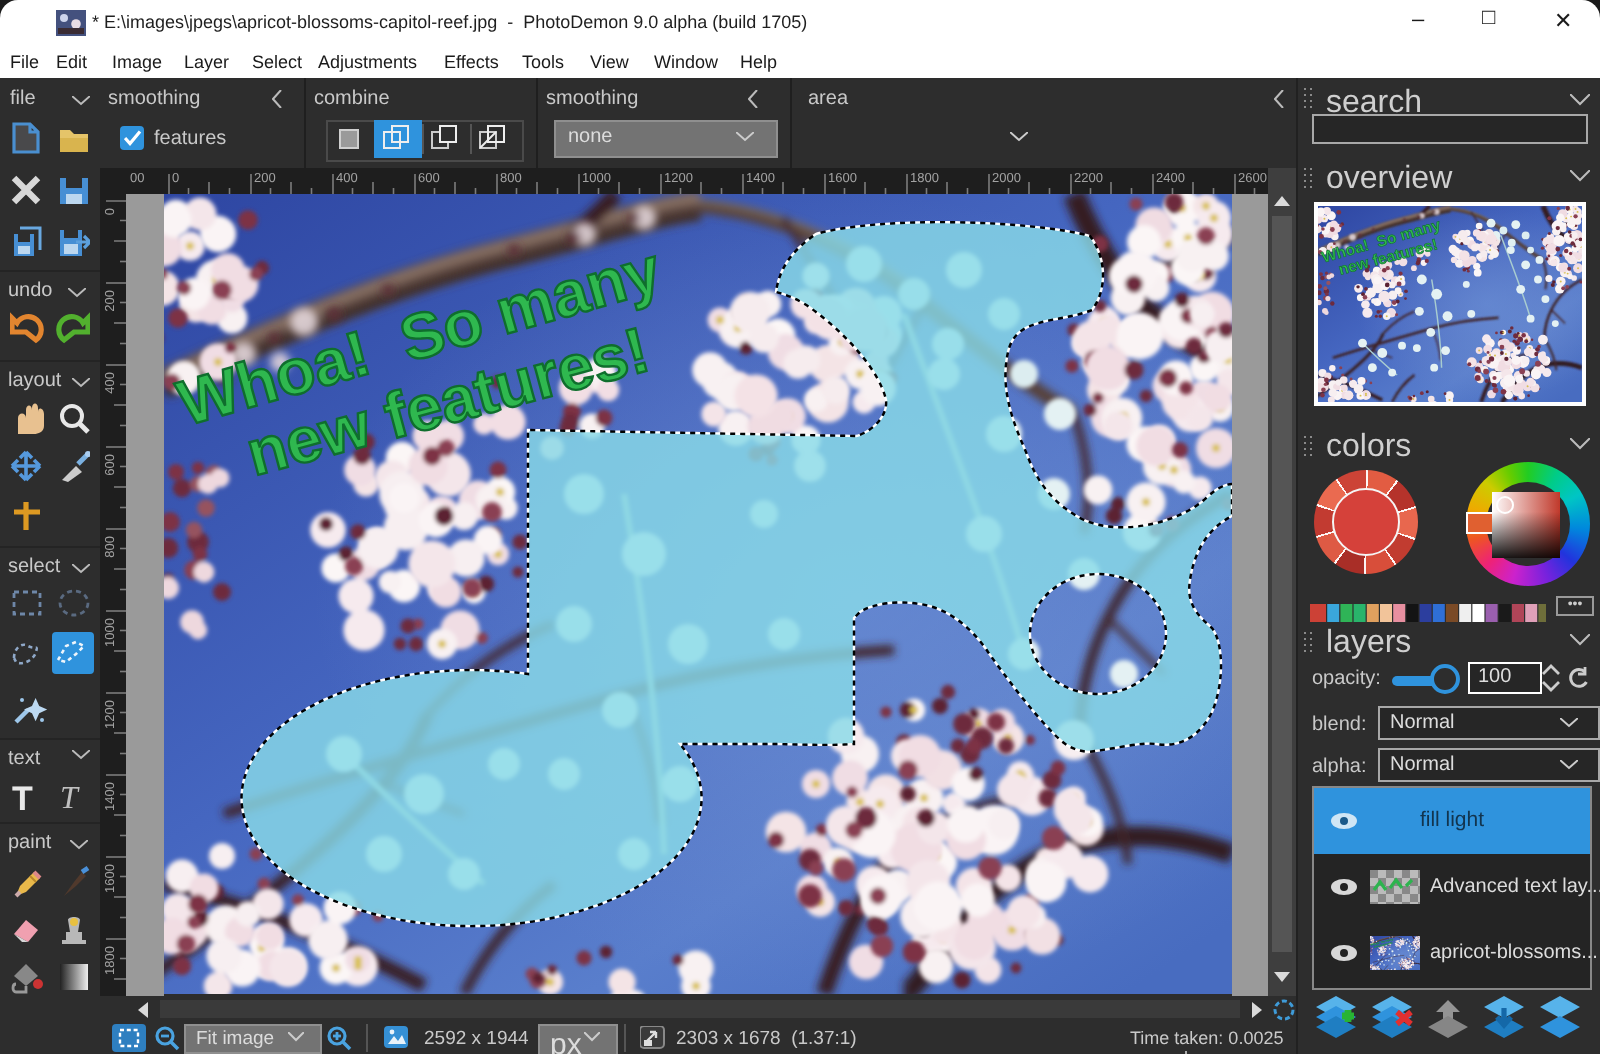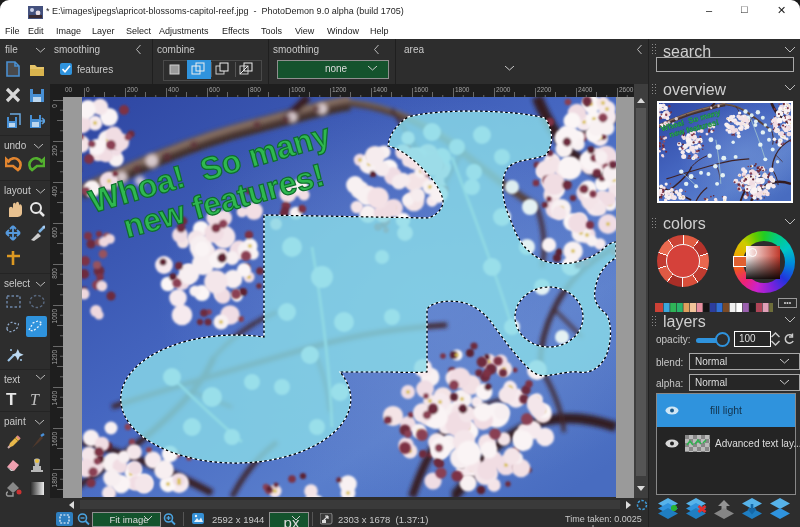--- a/index.html
+++ b/index.html
@@ -8,21 +8,21 @@
 
 .titlebar{left:0;top:0;width:800px;height:22px;background:#ffffff;}
 .title-txt{left:46px;top:6px;font-size:9px;color:#1f1f1f;letter-spacing:0;}
 .menubar{left:0;top:22px;width:800px;height:17px;background:#ffffff;}
 .menubar span{position:absolute;top:4px;font-size:9px;color:#1a1a1a;}
 .wbtn{top:4px;font-size:11px;color:#1a1a1a;}
 
 .lbl{font-size:10px;color:#c9c9c9;}
 .hdr{font-size:16px;color:#cfcfcf;}
 .sep-v{width:1px;background:#1f1f1f;}
-.dd{background:#14532d;border:1px solid #8f8f8f;color:#dcdcdc;font-size:10px;text-align:center;}
+.dd{background:#737373;border:1px solid #8f8f8f;color:#dcdcdc;font-size:10px;}
 
 #ltb{left:0;top:39px;width:50px;height:488px;background:#2d2d2d;}
 
 #cz{left:50px;top:84px;width:598px;height:443px;background:#2d2d2d;}
 .ruler{background:#1e1e1e;}
 .gray{background:#9a9a9a;}
 
 #rp{left:648px;top:39px;width:152px;height:488px;background:#2d2d2d;border-left:1px solid #212121;}
 .grip{width:5px;height:11px;background-image:radial-gradient(#8a8a8a 34%,transparent 36%);background-size:3px 3px;}
 
@@ -1172,20 +1172,30 @@
         <svg class="abs" style="left:8px;top:12px;" width="14" height="9">
             <ellipse cx="7" cy="4.5" rx="6.5" ry="4" fill="#d8d8d8"></ellipse>
             <circle cx="7" cy="4.5" r="2" fill="#222"></circle>
           </svg>
         <div class="abs" style="left:28px;top:8px;width:25px;height:17px;background:conic-gradient(#bbb 0 25%,#888 0 50%,#bbb 0 75%,#888 0) 0 0/8px 8px;"></div>
         <svg class="abs" style="left:28px;top:8px;" width="25" height="17">
             <path d="M2,10 L5,6 L8,10 M10,9 L13,5 L16,9 M18,8 L21,5" stroke="#2db44e" stroke-width="1.6" fill="none"></path>
           </svg>
         <div class="abs" style="left:58px;top:11px;font-size:10px;color:#ddd;white-space:nowrap;">Advanced text lay...</div>
       </div>
+      <div class="abs" style="left:0;top:66px;width:138px;height:33px;">
+        <svg class="abs" style="left:8px;top:12px;" width="14" height="9">
+            <ellipse cx="7" cy="4.5" rx="6.5" ry="4" fill="#d8d8d8"></ellipse>
+            <circle cx="7" cy="4.5" r="2" fill="#222"></circle>
+          </svg>
+        <div class="abs" style="left:28px;top:8px;width:25px;height:17px;overflow:hidden;"><svg width="25" height="17" viewBox="0 0 534 400" preserveAspectRatio="none">
+              <use href="#ph"></use>
+            </svg></div>
+        <div class="abs" style="left:58px;top:11px;font-size:10px;color:#ddd;white-space:nowrap;">apricot-blossoms...</div>
+      </div>
     </div>
 
     <svg class="abs" style="left:6px;top:458px;" width="140" height="24">
       <g id="lb1" transform="translate(2,1)">
         <path d="M11,0 L21,5.5 L11,11 L1,5.5 Z" fill="#57b3ea"></path>
           <path d="M11,5 L21,10.5 L11,16 L1,10.5 Z" fill="#2f93dd"></path>
           <path d="M11,10 L21,15.5 L11,21 L1,15.5 Z" fill="#1f7ec2"></path>
         <path d="M14,10 L20,10 M17,7 L17,13" stroke="#28b433" stroke-width="3.4"></path>
       </g>
       <g transform="translate(30,1)">

